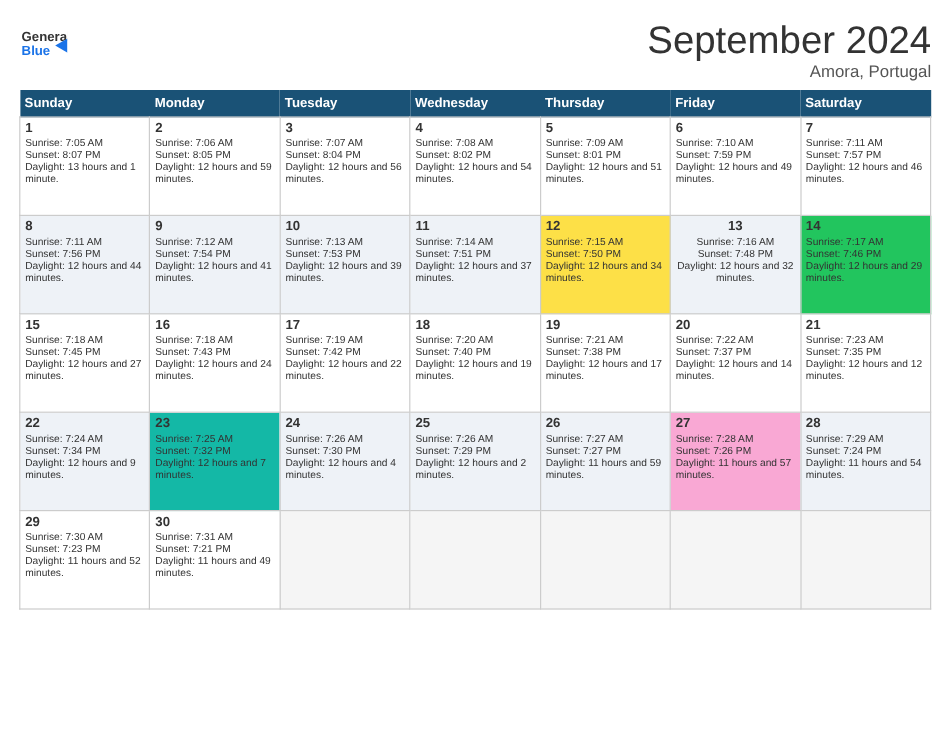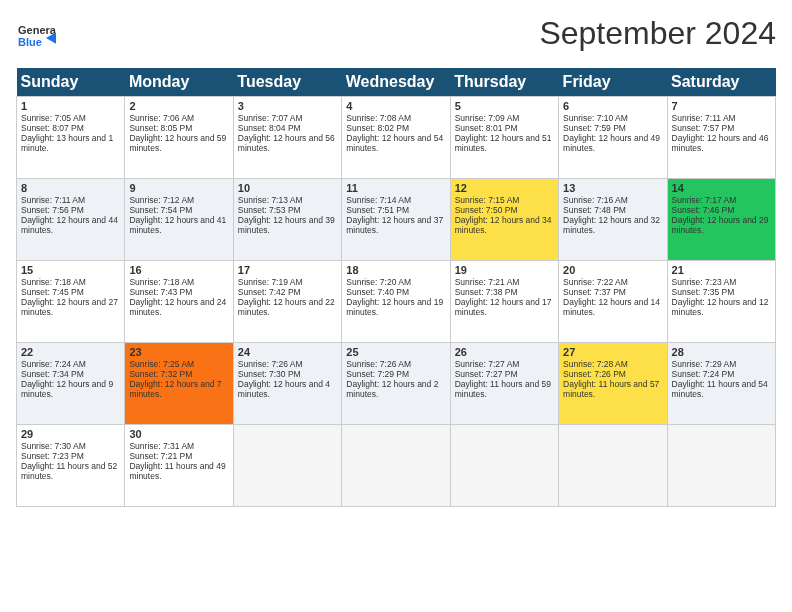--- a/index.html
+++ b/index.html
@@ -41,21 +41,21 @@
       color: #555;
     }
     table {
       width: 100%;
       border-collapse: collapse;
       table-layout: fixed;
     }
     th {
       background-color: #1a5276;
       color: #fff;
-      font-size: 16px;
+      font-size: 11px;
       font-weight: bold;
       padding: 5px 4px;
       text-align: left;
     }
     td {
       border: 1px solid #ccc;
       vertical-align: top;
       padding: 3px 4px;
       font-size: 8.5px;
       color: #333;
@@ -86,20 +86,21 @@
       <div>
         <svg width="40" height="40" viewBox="0 0 40 40">
           <text x="2" y="18" font-family="Arial" font-size="11" font-weight="bold" fill="#333">General</text>
           <text x="2" y="30" font-family="Arial" font-size="11" font-weight="bold" fill="#1a73e8">Blue</text>
           <polygon points="30,22 42,15 42,29" fill="#1a73e8"></polygon>
         </svg>
       </div>
     </div>
     <div class="title-block">
       <div class="month-title">September 2024</div>
+      <div class="location">Amora, Portugal</div>
     </div>
   </div>
 
   <table>
     <thead>
       <tr>
         <th>Sunday</th>
         <th>Monday</th>
         <th>Tuesday</th>
         <th>Wednesday</th>
@@ -177,21 +178,21 @@
             <div>Sunrise: 7:14 AM</div>
             <div>Sunset: 7:51 PM</div>
             <div>Daylight: 12 hours and 37 minutes.</div>
           </td>
           <td style="background: #fde047;">
             <span class="day-num">12</span>
             <div>Sunrise: 7:15 AM</div>
             <div>Sunset: 7:50 PM</div>
             <div>Daylight: 12 hours and 34 minutes.</div>
           </td>
-          <td style="background: rgb(238, 242, 247);">
+          <td style="background: rgb(238, 242, 247); text-align: center;">
             <span class="day-num">13</span>
             <div>Sunrise: 7:16 AM</div>
             <div>Sunset: 7:48 PM</div>
             <div>Daylight: 12 hours and 32 minutes.</div>
           </td>
           <td style="background: #22c55e;">
             <span class="day-num">14</span>
             <div>Sunrise: 7:17 AM</div>
             <div>Sunset: 7:46 PM</div>
             <div>Daylight: 12 hours and 29 minutes.</div>
@@ -241,21 +242,21 @@
             <div>Daylight: 12 hours and 12 minutes.</div>
           </td>
         </tr>
         <tr>
           <td style="background: rgb(238, 242, 247);">
             <span class="day-num">22</span>
             <div>Sunrise: 7:24 AM</div>
             <div>Sunset: 7:34 PM</div>
             <div>Daylight: 12 hours and 9 minutes.</div>
           </td>
-          <td style="background: #f97316;">
+          <td style="background: #14b8a6;">
             <span class="day-num">23</span>
             <div>Sunrise: 7:25 AM</div>
             <div>Sunset: 7:32 PM</div>
             <div>Daylight: 12 hours and 7 minutes.</div>
           </td>
           <td style="background: rgb(238, 242, 247);">
             <span class="day-num">24</span>
             <div>Sunrise: 7:26 AM</div>
             <div>Sunset: 7:30 PM</div>
             <div>Daylight: 12 hours and 4 minutes.</div>
@@ -265,21 +266,21 @@
             <div>Sunrise: 7:26 AM</div>
             <div>Sunset: 7:29 PM</div>
             <div>Daylight: 12 hours and 2 minutes.</div>
           </td>
           <td style="background: rgb(238, 242, 247);">
             <span class="day-num">26</span>
             <div>Sunrise: 7:27 AM</div>
             <div>Sunset: 7:27 PM</div>
             <div>Daylight: 11 hours and 59 minutes.</div>
           </td>
-          <td style="background: #fde047;">
+          <td style="background: #f9a8d4;">
             <span class="day-num">27</span>
             <div>Sunrise: 7:28 AM</div>
             <div>Sunset: 7:26 PM</div>
             <div>Daylight: 11 hours and 57 minutes.</div>
           </td>
           <td style="background: rgb(238, 242, 247);">
             <span class="day-num">28</span>
             <div>Sunrise: 7:29 AM</div>
             <div>Sunset: 7:24 PM</div>
             <div>Daylight: 11 hours and 54 minutes.</div>

